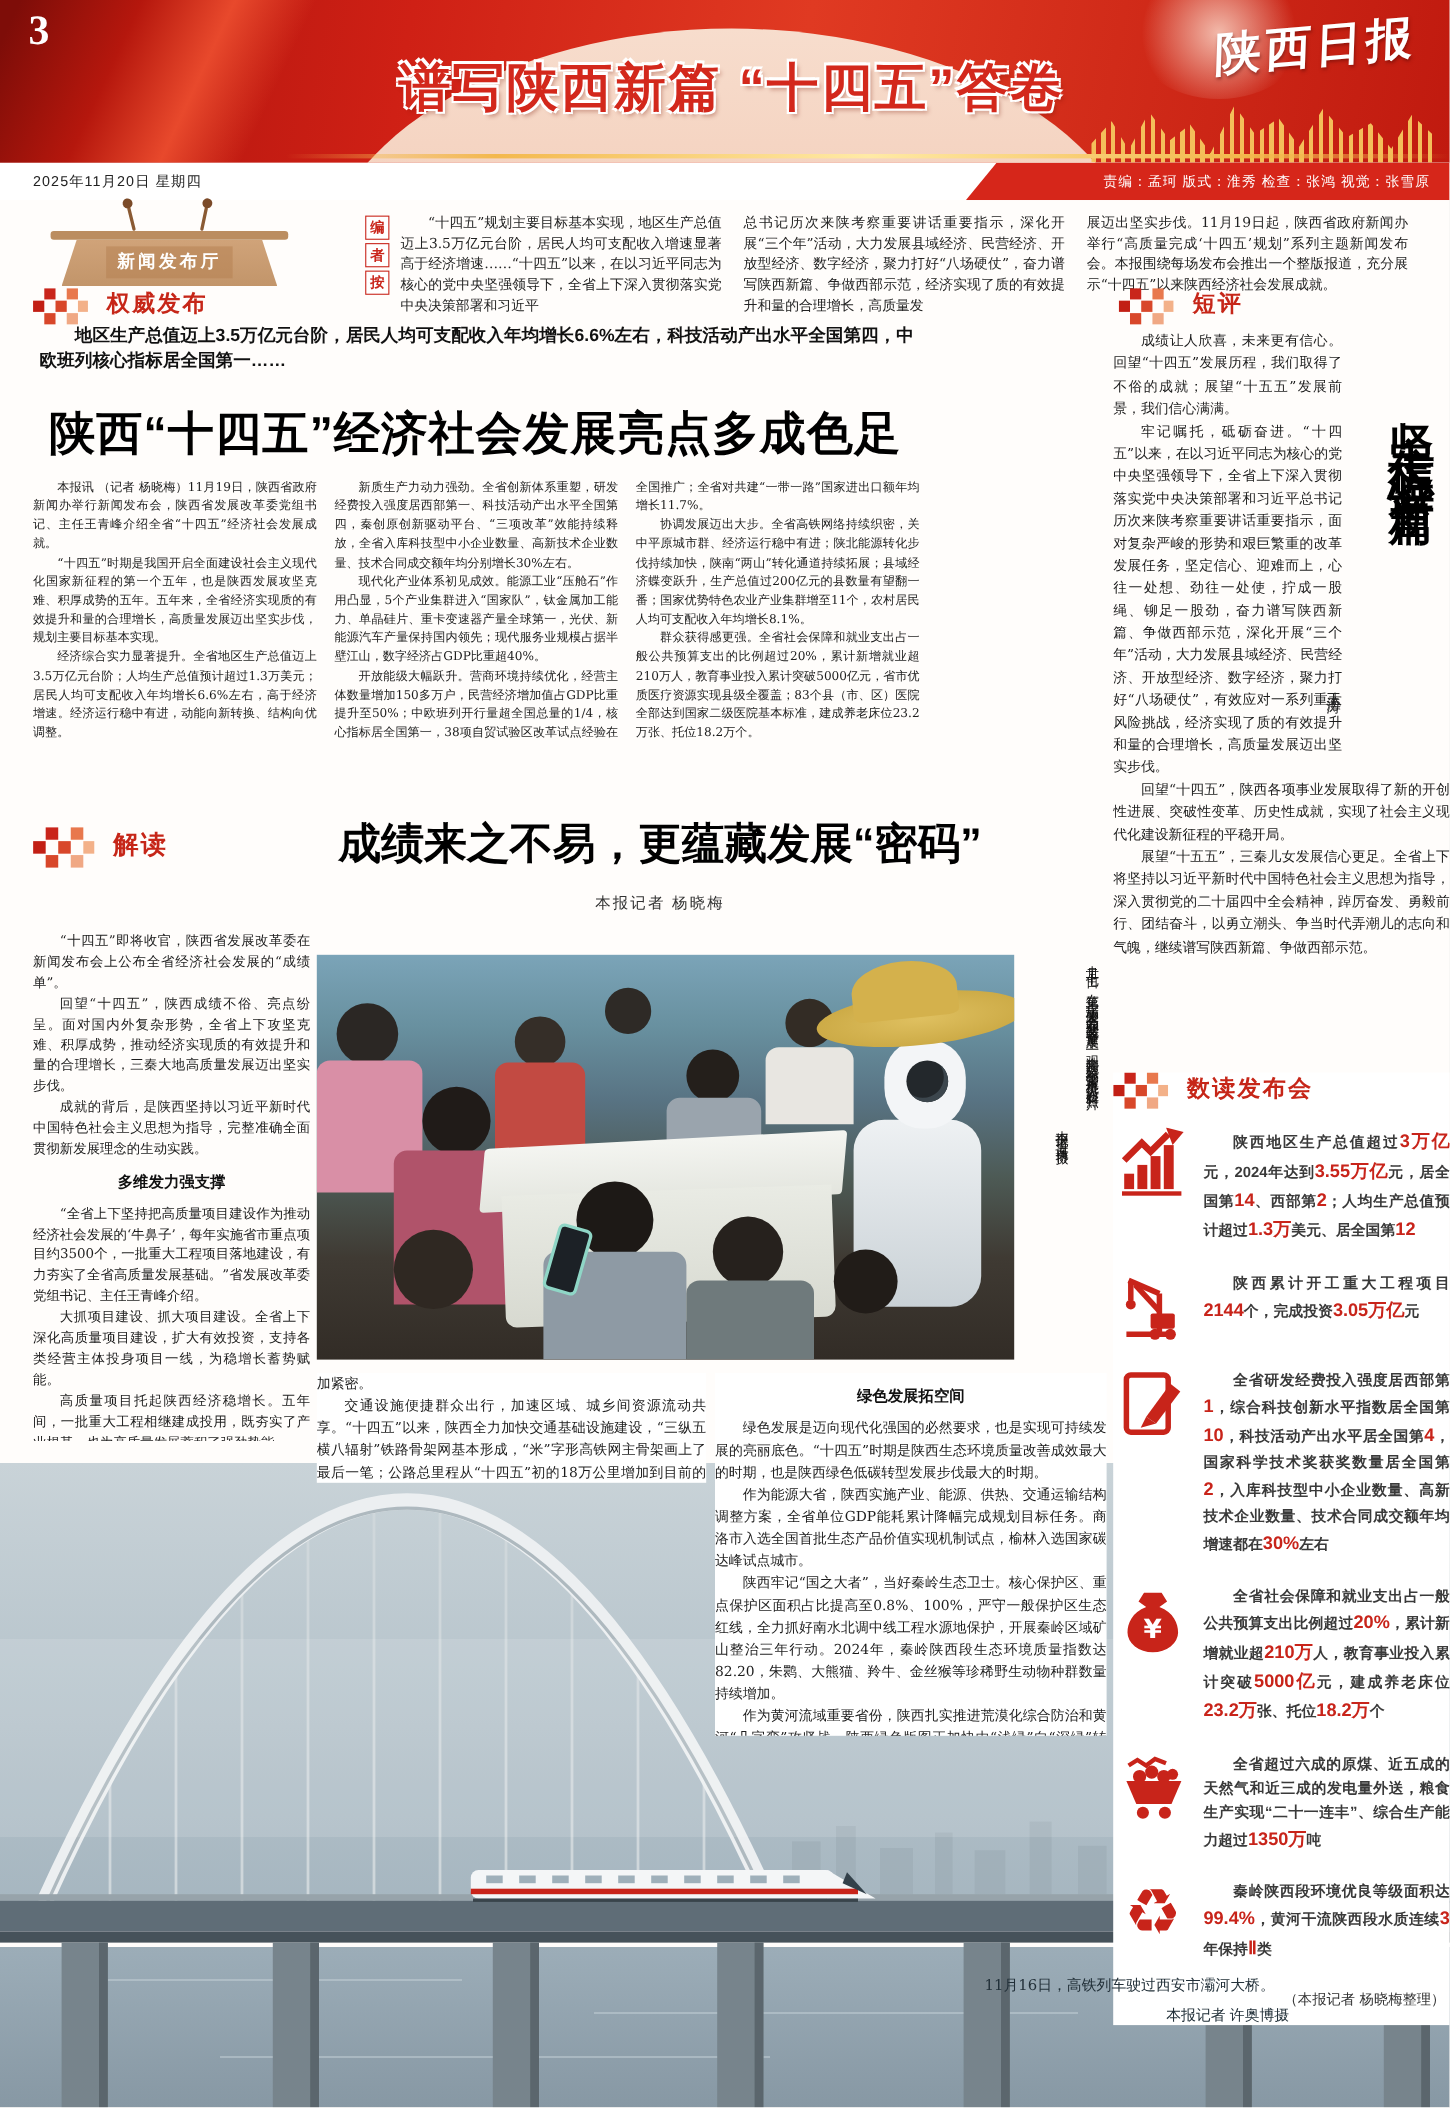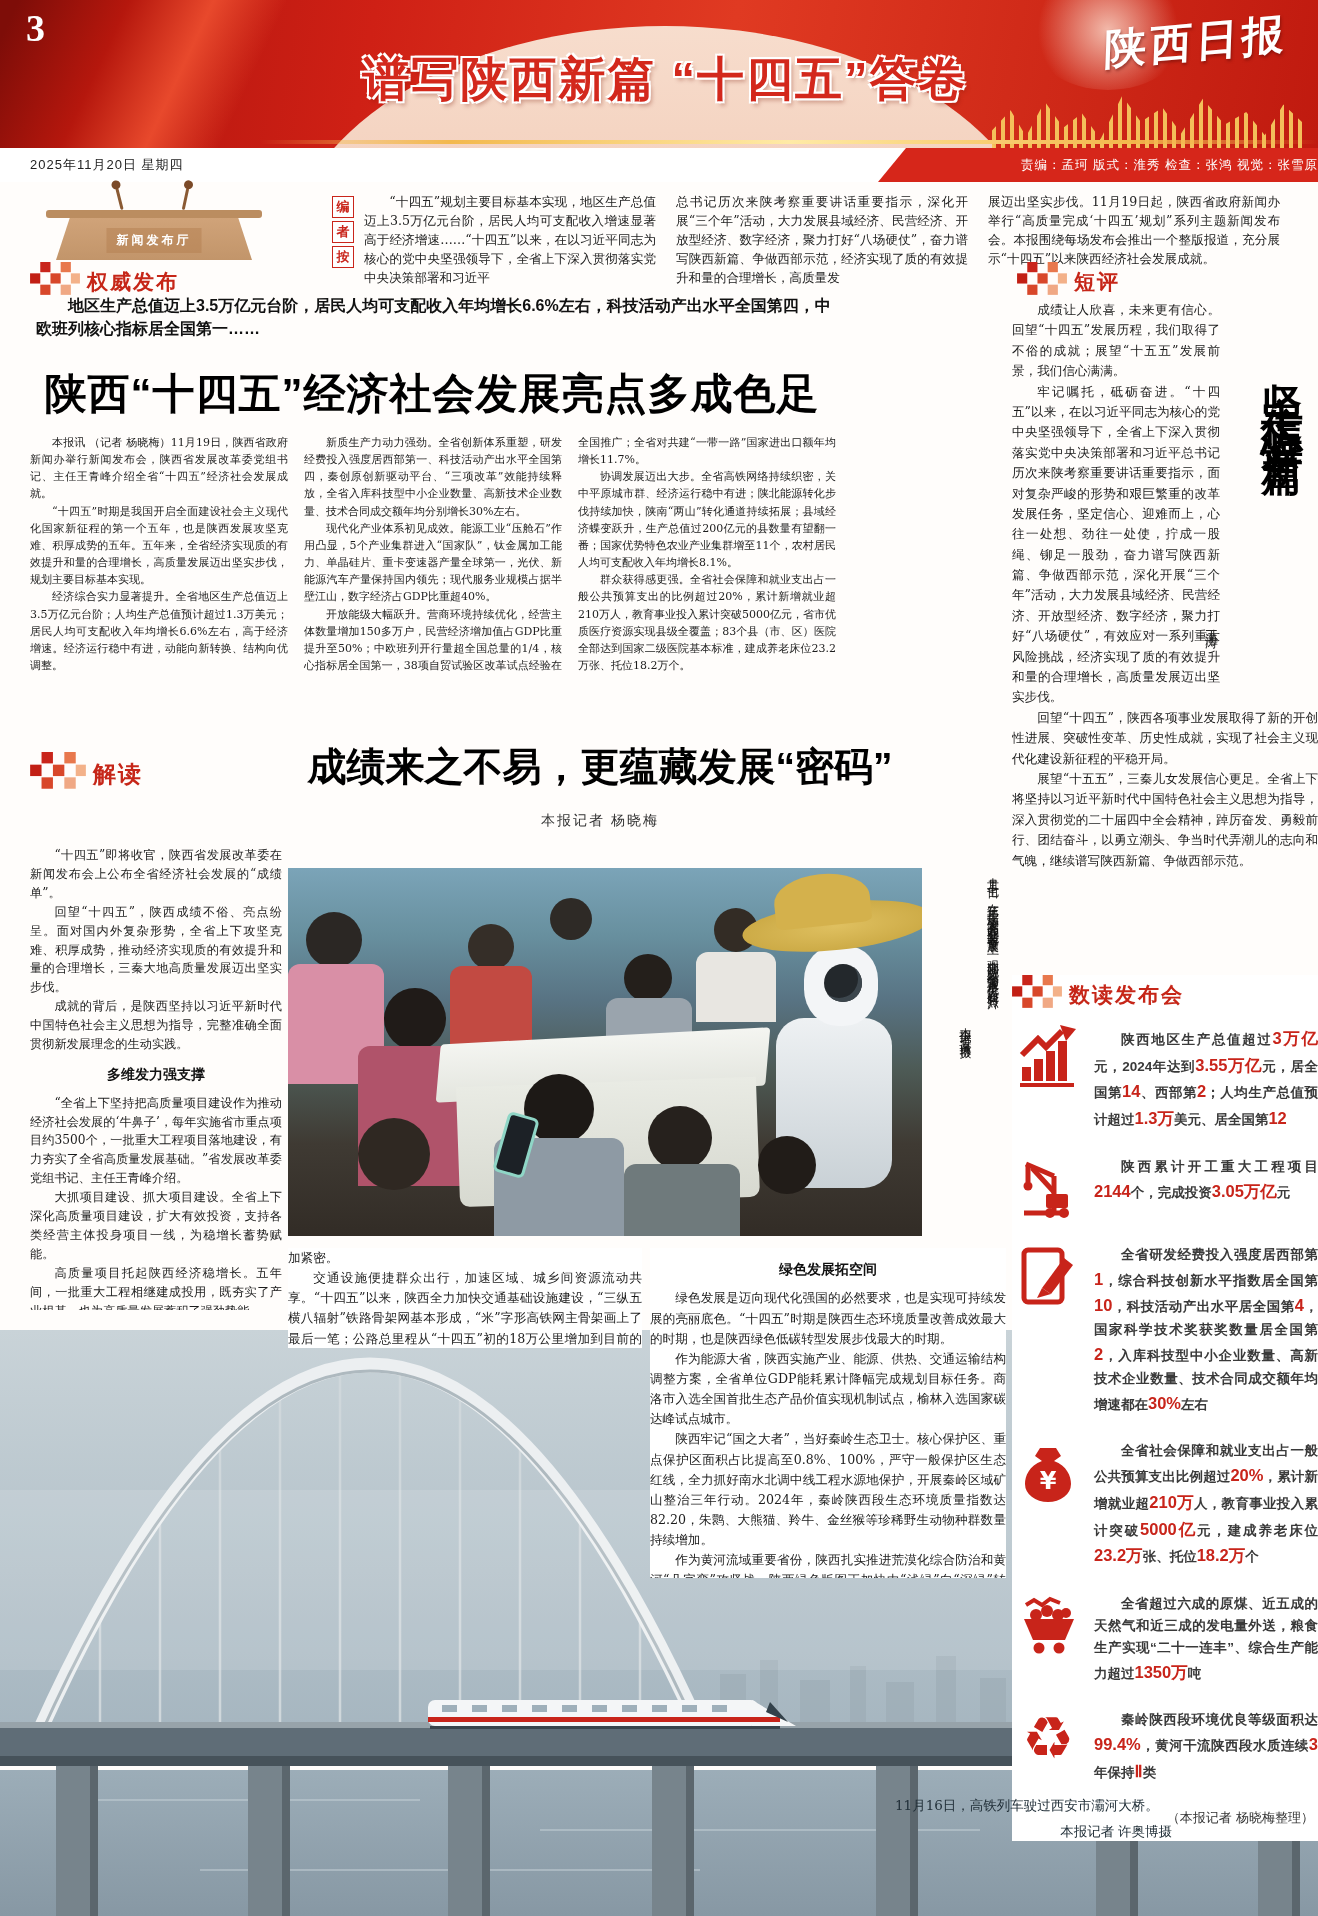--- a/index.html
+++ b/index.html
@@ -25,45 +25,45 @@
           background:repeating-linear-gradient(90deg,#f6c75e 0 4px,rgba(246,199,94,0) 4px 9px);
           clip-path:polygon(0 70%,6% 35%,11% 80%,17% 20%,23% 65%,29% 40%,35% 85%,42% 10%,48% 55%,55% 30%,61% 75%,68% 15%,75% 60%,82% 38%,88% 78%,94% 25%,100% 55%,100% 100%,0 100%);}
   .goldline{position:absolute;left:260px;right:0;bottom:4px;height:4px;
           background:linear-gradient(90deg,rgba(243,184,77,0),#f3b84d 18%,#ffeaa6 50%,#f3b84d 82%,rgba(243,184,77,0));}
   .page-number{position:absolute;left:26px;top:6px;color:#fff;font-size:38px;font-weight:bold;font-family:"Liberation Serif",serif;}
 
   .dateline{position:absolute;left:0;top:148px;width:1318px;height:34px;background:#fff;}
   .date-text{position:absolute;left:30px;top:8px;font-family:"Liberation Sans",sans-serif;font-size:13px;color:#222;letter-spacing:1px;}
   .credits-bar{position:absolute;right:0;top:0;height:34px;width:440px;background:#d6261a;
           clip-path:polygon(28px 0,100% 0,100% 100%,0 100%);
-          display:flex;align-items:center;justify-content:flex-end;box-sizing:border-box;}
+          display:flex;align-items:center;justify-content:flex-end;padding-right:18px;box-sizing:border-box;}
   .credits-bar span{color:#fff;font-family:"Liberation Sans",sans-serif;font-size:12.5px;letter-spacing:1px;}
 
   
   .podium{position:absolute;left:40px;top:194px;width:228px;height:66px;}
   .podium .desk{position:absolute;bottom:0;left:16px;right:16px;height:42px;
           background:linear-gradient(#d0a379,#c2956a);clip-path:polygon(7% 0,93% 0,100% 100%,0 100%);}
   .podium .desktop{position:absolute;bottom:42px;left:6px;right:6px;height:8px;background:#bb8d60;border-radius:3px;}
   .podium .plabel{position:absolute;bottom:7px;left:50%;transform:translateX(-50%);
-          color:#fff;font-family:"Liberation Sans",sans-serif;font-weight:bold;font-size:12px;letter-spacing:3px;white-space:nowrap;
+          color:#fff;font-family:"Liberation Sans",sans-serif;font-weight:bold;font-size:16px;letter-spacing:3px;white-space:nowrap;
           background:#b5805082;padding:4px 10px;}
   .mic{position:absolute;bottom:50px;width:3px;height:22px;background:#8a5a33;border-radius:2px;}
   .mic:before{content:"";position:absolute;top:-8px;left:-3px;width:9px;height:9px;border-radius:50%;background:#7b4a28;}
   .mic.m1{left:78px;transform:rotate(-14deg);}
   .mic.m2{left:144px;transform:rotate(12deg);}
   .ednote-label{position:absolute;left:332px;top:196px;width:22px;}
   .ednote-label .ch{width:20px;height:20px;border:1.5px solid #c9251b;color:#c9251b;background:#fff;
           font-family:"Liberation Sans",sans-serif;font-weight:bold;font-size:13px;line-height:20px;text-align:center;margin-bottom:3px;}
   .ed-col{position:absolute;top:193px;width:292px;font-size:12.6px;line-height:1.5;text-align:justify;color:#222;}
   .ed-col.c1{left:364px;text-indent:2em;}
   .ed-col.c2{left:676px;}
   .ed-col.c3{left:988px;}
 
   
-  .sec-label{position:absolute;display:flex;align-items:flex-end;gap:7px;}
+  .sec-label{position:absolute;display:flex;align-items:flex-start;gap:17px;}
   .sec-label .txt{font-family:"Liberation Sans",sans-serif;font-weight:900;color:#c62618;font-size:21px;letter-spacing:2px;}
   .sec-label.big .txt{font-size:23px;}
 
   
   .deck{position:absolute;left:36px;top:294px;width:802px;font-family:"Liberation Sans",sans-serif;
         font-weight:bold;font-size:16px;line-height:1.45;color:#111;text-indent:2em;}
   .main-headline{position:absolute;left:26px;top:366px;width:812px;text-align:center;
         font-family:"Liberation Sans",sans-serif;font-weight:700;font-size:42px;letter-spacing:1px;color:#000;white-space:nowrap;}
   .auth-body{position:absolute;left:30px;top:434px;width:806px;height:304px;overflow:hidden;
         column-count:3;column-gap:16px;font-size:11px;line-height:1.56;text-align:justify;color:#1c1c1c;}

